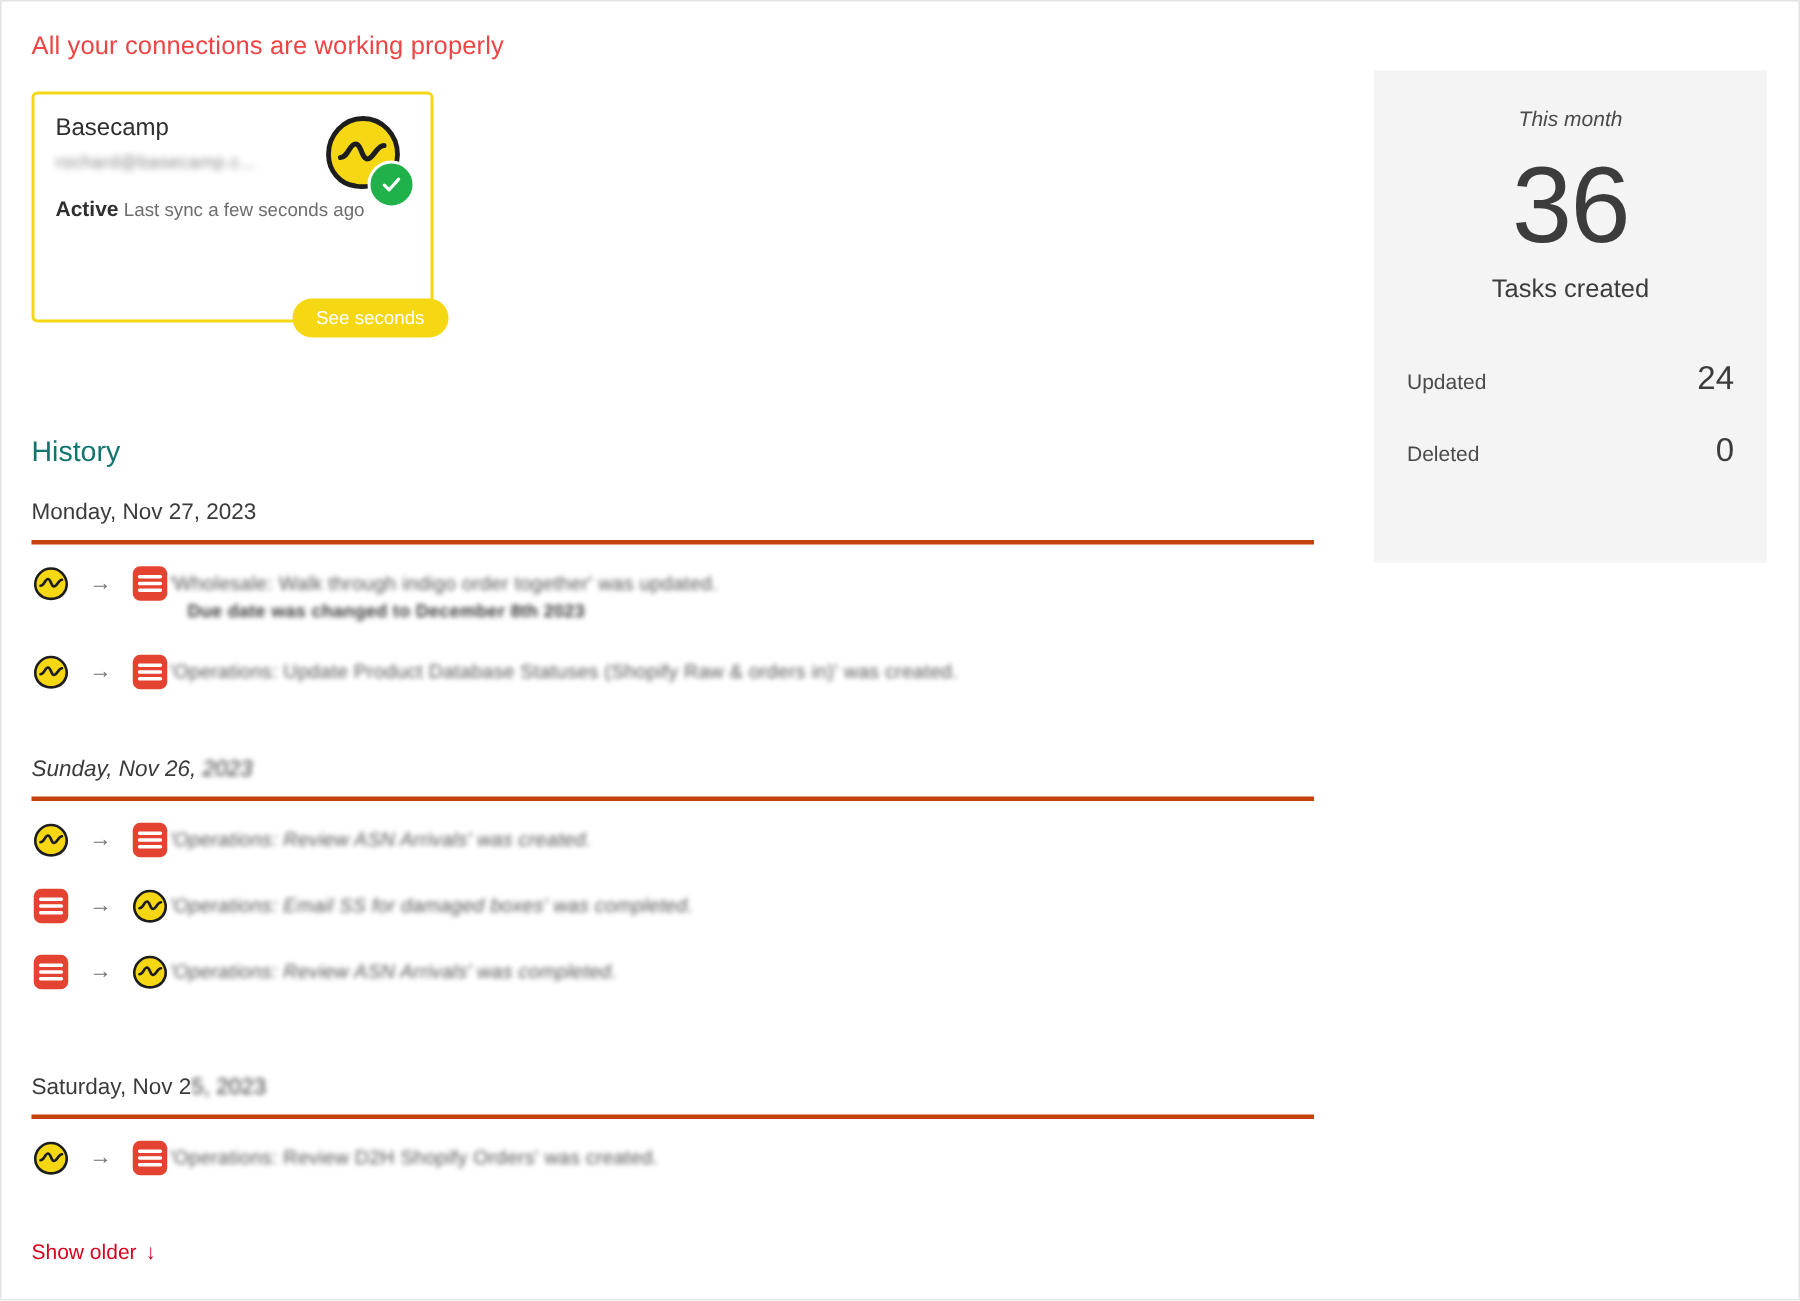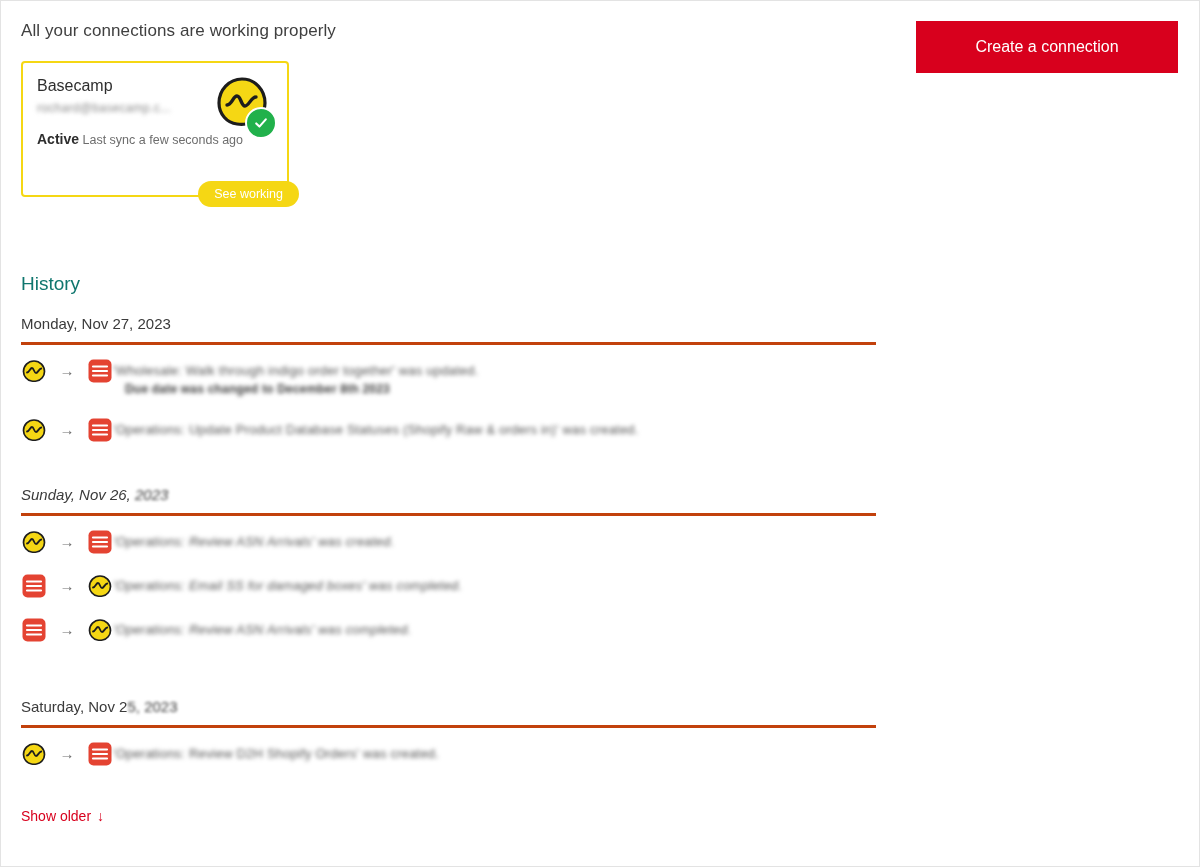--- a/index.html
+++ b/index.html
@@ -32,35 +32,35 @@
     flex: 0 0 855px;
   }
   .right-col {
     flex: 1;
     padding-left: 40px;
     box-sizing: border-box;
   }
 
   
   .status-line {
-    color: #404040;
+    color: #ef4444;
     font-size: 17px;
     margin: 0 0 20px 0;
     letter-spacing: 0.1px;
   }
 
   
   .conn-card {
     position: relative;
     width: 268px;
     border: 2px solid #f5d714;
     border-radius: 4px;
     padding: 14px 19px 22px 14px;
     box-sizing: border-box;
-    height: 136px;
+    height: 154px;
   }
   .conn-title {
     font-size: 16px;
     color: #2e2e2e;
     margin: 0 0 6px 0;
   }
   .conn-email {
     font-size: 12px;
     color: #8a8a8a;
     filter: blur(2.2px);
@@ -246,21 +246,21 @@
             <path d="M29 6 C16 6 6 17 6 30 C6 41 14 50 24 51 C27 51.6 30 51.6 33 51 C43 50 52 41 52 30 C52 17 42 6 29 6 Z" fill="#f5d714" stroke="#1d1d1d" stroke-width="3.2"></path>
             <path d="M14 32 C19 32 20 23 24 23 C28 23 28 33 32 33 C36 33 38 24 43 24" fill="none" stroke="#1d1d1d" stroke-width="3.4" stroke-linecap="round"></path>
           </svg>
         </div>
         <div class="check-badge">
           <svg viewBox="0 0 20 20" width="16" height="16">
             <path d="M4 10.5 L8 14.5 L16 5.5" fill="none" stroke="#ffffff" stroke-width="2.6" stroke-linecap="round" stroke-linejoin="round"></path>
           </svg>
         </div>
 
-        <button class="see-details">See working</button>
+        <button class="see-details">See seconds</button>
       </div>
 
       <div class="history-title">History</div>
 
       
       <div class="day-group">
         <div class="day-label">
           <span>Monday, Nov 27, 2023</span><span class="blur-part"></span>
         </div>
         <div class="event-row">
@@ -378,18 +378,31 @@
         </div>
       </div>
 
       <div class="show-older">
         <span>Show older</span><span class="arrow-dn">↓</span>
       </div>
 
     </div>
 
     <div class="right-col">
-      <button class="create-btn">Create a connection</button>
-
+
+      <div class="stats-card">
+        <div class="stats-month">This month</div>
+        <div class="stats-big">36</div>
+        <div class="stats-big-label">Tasks created</div>
+
+        <div class="stat-row">
+          <span class="stat-name">Updated</span>
+          <span class="stat-val">24</span>
+        </div>
+        <div class="stat-row">
+          <span class="stat-name">Deleted</span>
+          <span class="stat-val">0</span>
+        </div>
+      </div>
     </div>
 
   </div>
 </div>
 
 </body></html>

